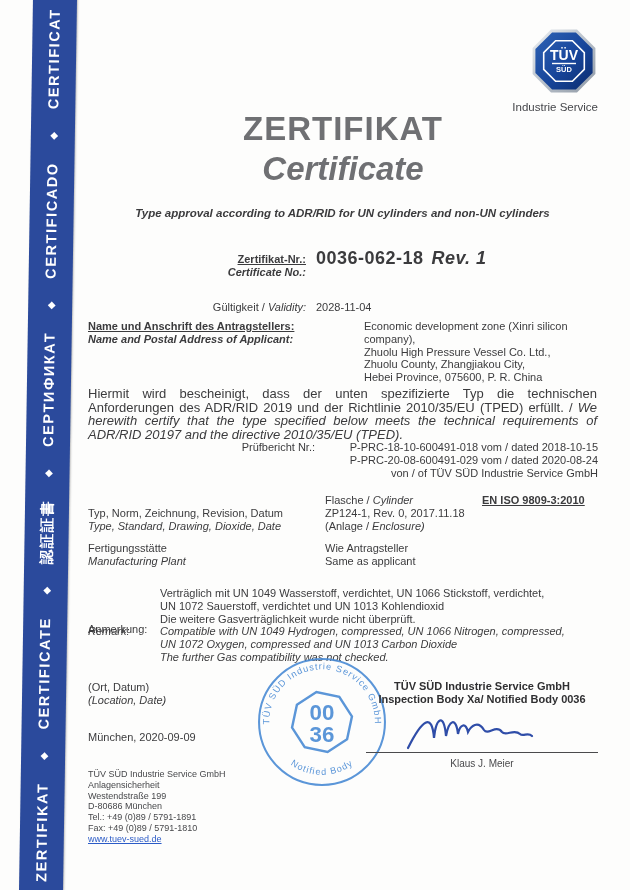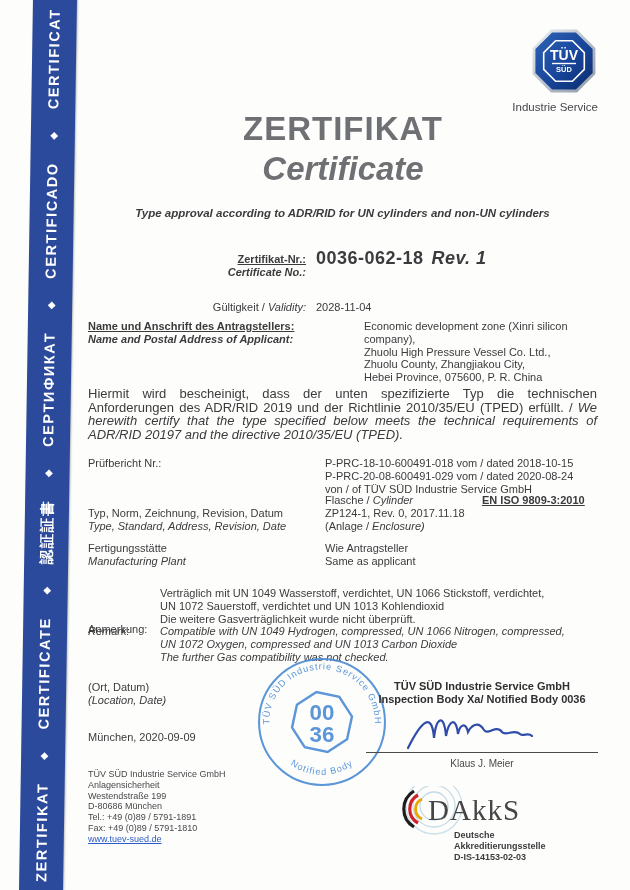--- a/index.html
+++ b/index.html
@@ -134,35 +134,35 @@
       <div>Zhuolu High Pressure Vessel Co. Ltd.,</div>
       <div>Zhuolu County, Zhangjiakou City,</div>
       <div>Hebei Province, 075600, P. R. China</div>
     </div>
   </div>
 
   <div class="abs just" style="left:88px;top:387px;width:509px;font-size:13px;line-height:13.6px;">
     <span>Hiermit wird bescheinigt, dass der unten spezifizierte Typ die technischen Anforderungen des ADR/RID 2019 und der Richtlinie 2010/35/EU (TPED) erfüllt. / </span><span class="i">We herewith certify that the type specified below meets the technical requirements of ADR/RID 20197 and the directive 2010/35/EU (TPED).</span>
   </div>
 
-  <div class="row" style="top:457px;">
+  <div class="row" style="top:441px;text-align:right;">
     <div class="lblcol">
       <div>Prüfbericht Nr.:</div>
     </div>
     <div class="valcol">
       <div>P-PRC-18-10-600491-018 vom / dated 2018-10-15</div>
       <div>P-PRC-20-08-600491-029 vom / dated 2020-08-24</div>
       <div>von / of TÜV SÜD Industrie Service GmbH</div>
     </div>
   </div>
 
   <div class="row" style="top:494px;align-items:flex-end;">
     <div class="lblcol">
       <div>Typ, Norm, Zeichnung, Revision, Datum</div>
-      <div class="i">Type, Standard, Address, Revision, Date</div>
+      <div class="i">Type, Standard, Drawing, Dioxide, Date</div>
     </div>
     <div class="valcol">
       <div style="display:flex;">
         <span style="width:157px;flex:none;">
           <span>Flasche / </span><span class="i">Cylinder</span>
         </span>
         <span class="b">EN ISO 9809-3:2010</span>
       </div>
       <div>ZP124-1, Rev. 0, 2017.11.18</div>
       <div>
@@ -235,30 +235,14 @@
   <div class="footer">
     <div>TÜV SÜD Industrie Service GmbH</div>
     <div>Anlagensicherheit</div>
     <div>Westendstraße 199</div>
     <div>D-80686 München</div>
     <div>Tel.: +49 (0)89 / 5791-1891</div>
     <div>Fax: +49 (0)89 / 5791-1810</div>
     <a href="#">www.tuev-sued.de</a>
   </div>
 
-  <div class="dakks">
-    <svg width="150" height="52" viewBox="0 0 150 52">
-      <circle cx="40" cy="20" r="14" fill="none" stroke="#b7d3e3" stroke-width="1.3" opacity="0.85"></circle>
-      <circle cx="40" cy="20" r="21" fill="none" stroke="#b7d3e3" stroke-width="1.3" opacity="0.8"></circle>
-      <circle cx="40" cy="20" r="28" fill="none" stroke="#b7d3e3" stroke-width="1.3" opacity="0.7"></circle>
-      <path d="M 20,5 A 21,21 0 0 0 20,41" fill="none" stroke="#1d1d1b" stroke-width="3.2"></path>
-      <path d="M 24,9 A 16,16 0 0 0 24,37" fill="none" stroke="#d02329" stroke-width="3.2"></path>
-      <path d="M 28,13 A 11,11 0 0 0 28,33" fill="none" stroke="#eaa500" stroke-width="2.8"></path>
-      <text x="34" y="34" font-family="Liberation Serif, serif" font-size="29" fill="#454547" letter-spacing="1">DAkkS</text>
-    </svg>
-    <div class="dakks-lines">
-      <div>Deutsche</div>
-      <div>Akkreditierungsstelle</div>
-      <div>D-IS-14153-02-03</div>
-    </div>
-  </div>
 
 </div>
 
 </body></html>

